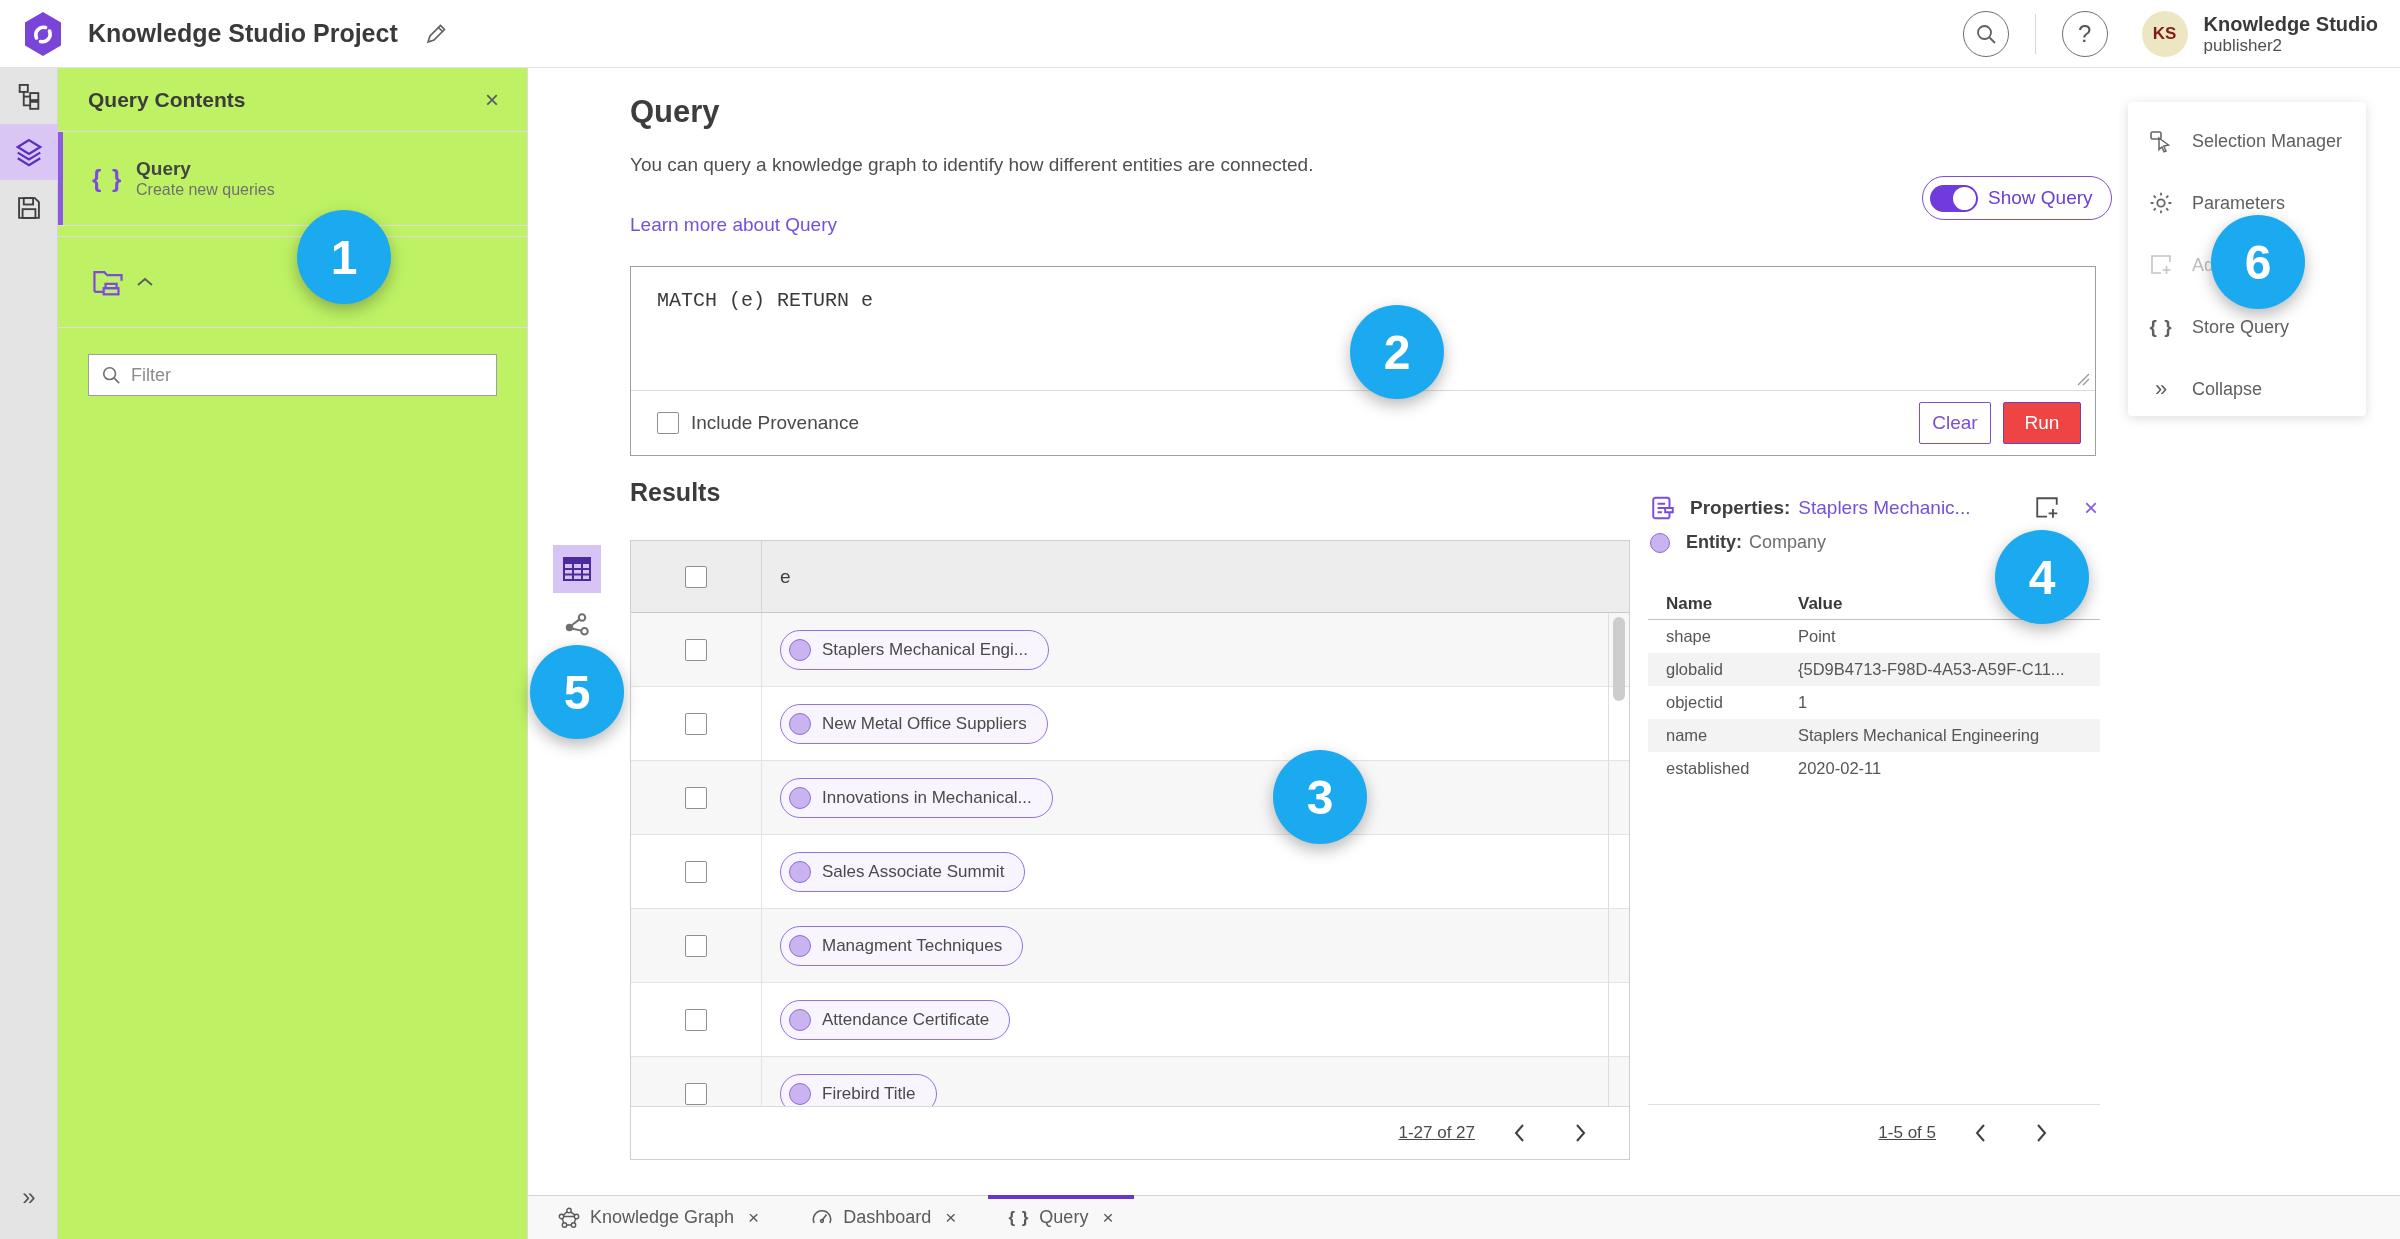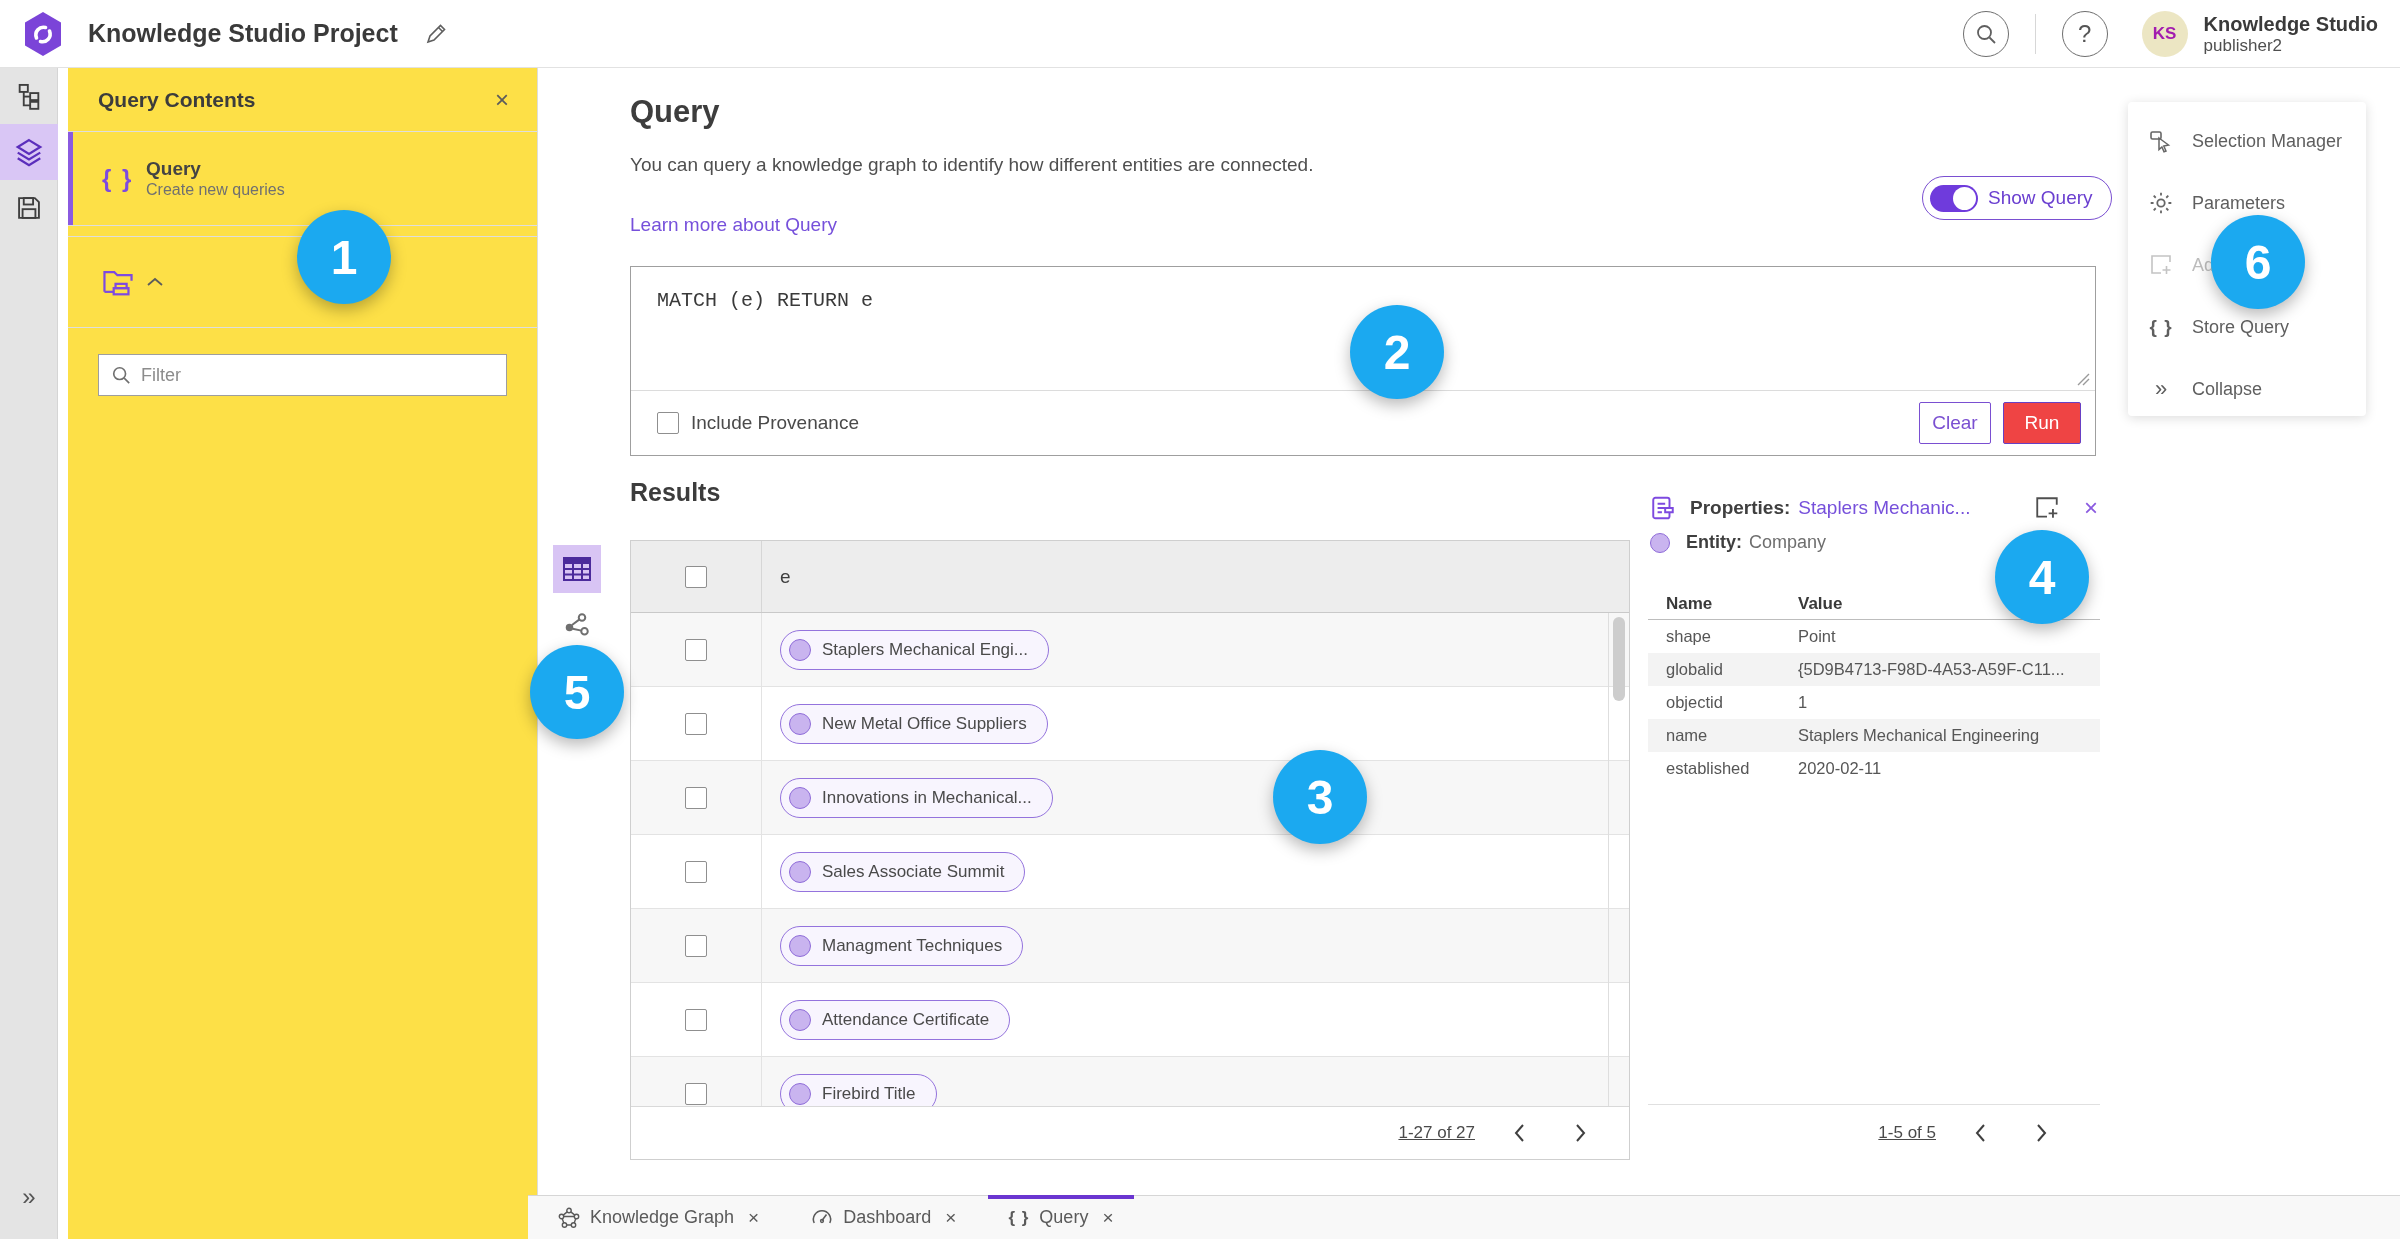--- a/index.html
+++ b/index.html
@@ -11,36 +11,36 @@
   .topbar { position:absolute; left:0; top:0; width:2400px; height:68px; background:#fff;
             border-bottom:1px solid #e2e2e2; display:flex; align-items:center; z-index:5; }
   .logo { margin-left:22px; width:42px; height:46px; }
   .app-title { margin-left:24px; font-size:25px; font-weight:700; color:#3a3a3a; }
   .pencil { margin-left:26px; cursor:pointer; }
   .topbar-right { position:absolute; right:22px; top:0; height:68px; display:flex; align-items:center; }
   .circle-btn { width:46px; height:46px; border:1.5px solid #6e6e6e; border-radius:50%;
                 display:flex; align-items:center; justify-content:center; background:#fff; }
   .tb-divider { width:1px; height:40px; background:#d7d7d7; margin:0 26px; }
   .help-q { font-size:24px; color:#555; font-weight:400; }
-  .avatar { width:46px; height:46px; border-radius:50%; background:#ece6c3; color:#a21caf;
+  .avatar { width:46px; height:46px; border-radius:50%; background:#ece6c3; color:#7f1d1d;
             font-size:17px; font-weight:700; display:flex; align-items:center; justify-content:center; margin-left:34px; }
   .user-block { margin-left:16px; line-height:1.15; }
   .user-name { font-size:20px; font-weight:700; color:#3a3a3a; }
   .user-role { font-size:17px; color:#4f4f4f; }
 
   
   .rail { position:absolute; left:0; top:68px; width:58px; height:1171px; background:#e4e4e4;
           border-right:1px solid #d5d5d5; z-index:4; }
   .rail-item { width:58px; height:56px; display:flex; align-items:center; justify-content:center; cursor:pointer; }
   .rail-item.active { background:#d9c6f5; }
   .rail-expand { position:absolute; left:0; bottom:28px; width:58px; text-align:center;
                  font-size:24px; color:#555; cursor:pointer; }
 
   
-  .contents { position:absolute; left:68px; top:68px; width:470px; height:1171px; background:#fde047;
+  .contents { position:absolute; left:58px; top:68px; width:470px; height:1171px; background:#bef264;
               border-right:1px solid #dcdcdc; z-index:3; }
   .contents-head { height:64px; display:flex; align-items:center; padding:0 28px 0 30px;
                    border-bottom:1px solid #dedede; }
   .contents-title { font-size:21px; font-weight:700; color:#3c3c3c; flex:1; }
   .x-btn { font-size:24px; color:#5c5c5c; cursor:pointer; line-height:1; }
   .list-item { position:relative; display:flex; align-items:center; padding:0 28px 0 34px;
                border-bottom:1px solid #dedede; cursor:pointer; }
   .li-query { height:94px; }
   .li-query::before { content:""; position:absolute; left:0; top:0; bottom:0; width:5px; background:#8a5ae0; }
   .li-stored { height:92px; margin-top:10px; border-top:1px solid #dedede; }

